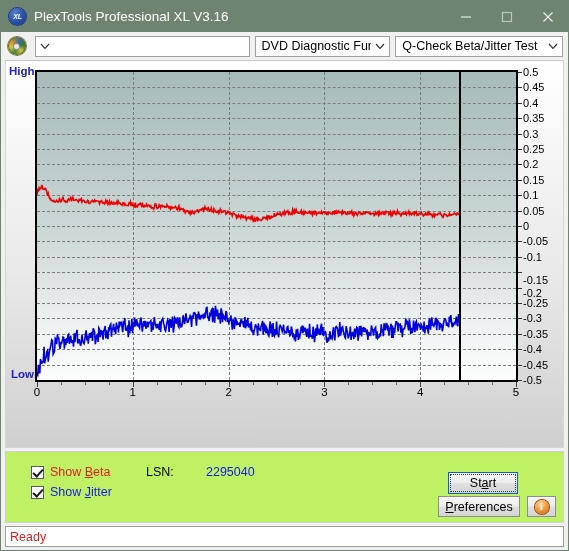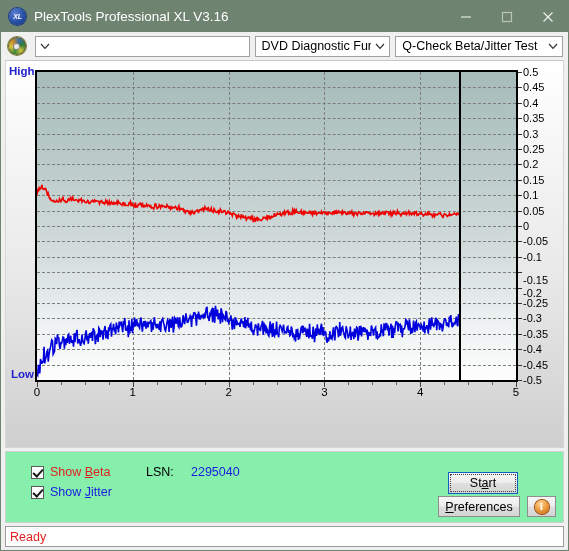--- a/index.html
+++ b/index.html
@@ -190,21 +190,21 @@
     position: absolute;
     top: 321px; width: 0; height: 3px;
     border-left: 1px solid #666;
   }
   
   .bottom-panel {
     flex: 0 0 auto;
     height: 72px;
     margin: 3px 4px 0 4px;
     border: 1px solid #d0d0d0;
-    background: #86efac;
+    background: #bef264;
     position: relative;
     box-sizing: border-box;
   }
   .check-row {
     position: absolute;
     display: flex; align-items: center;
     font-size: 12.5px;
     white-space: nowrap;
   }
   #row-beta  { left: 25px; top: 13px; }
@@ -228,21 +228,21 @@
     transform: rotate(42deg);
   }
   .lbl-beta  { color: #e02020; }
   .lbl-jitter{ color: #1a1ae0; }
   .lbl-beta u, .lbl-jitter u { text-decoration: underline; }
   #lsn-label {
     position: absolute; left: 140px; top: 13px;
     font-size: 12.5px; color: #000;
   }
   #lsn-value {
-    position: absolute; left: 185px; top: 13px;
+    position: absolute; left: 200px; top: 13px;
     font-size: 12.5px; color: #1a1ae0;
   }
   .btn {
     position: absolute;
     background: linear-gradient(to bottom, #f6f6f6 0%, #ececec 48%, #dfdfdf 52%, #d4d4d4 100%);
     border: 1px solid #8d8d8d;
     font-size: 12.5px;
     color: #000;
     display: flex; align-items: center; justify-content: center;
     box-sizing: border-box;

